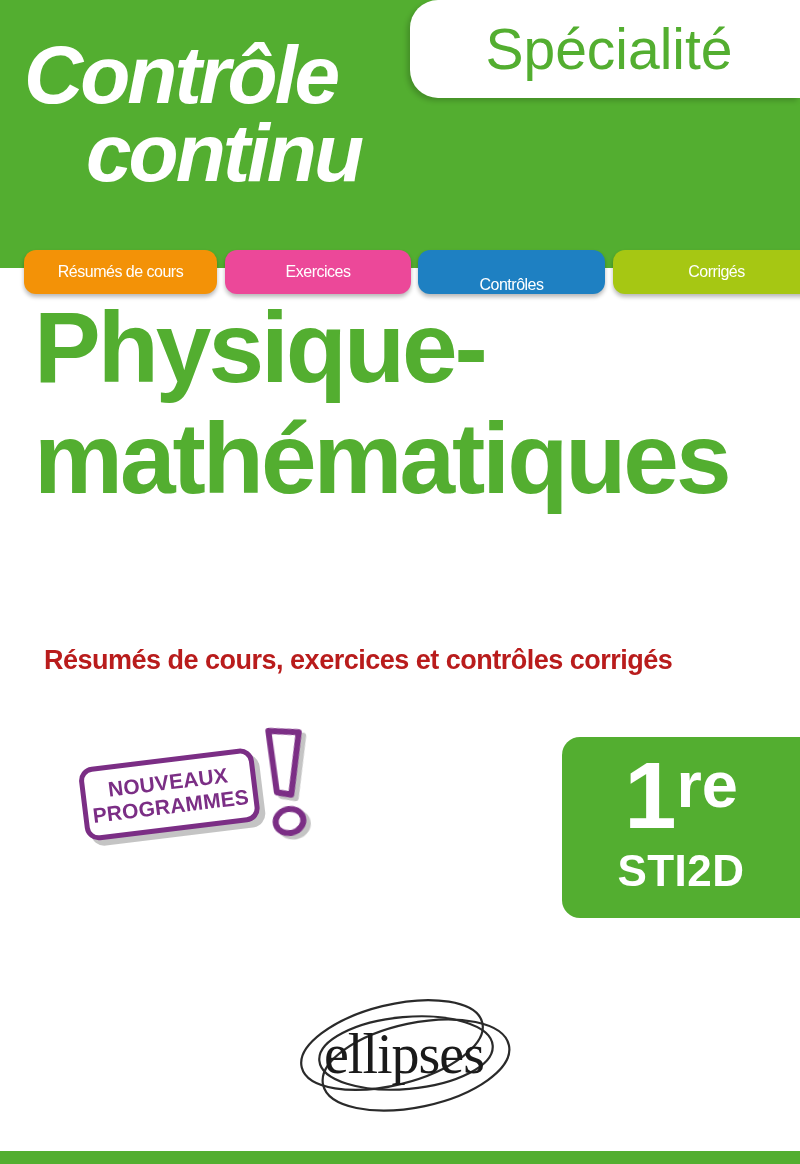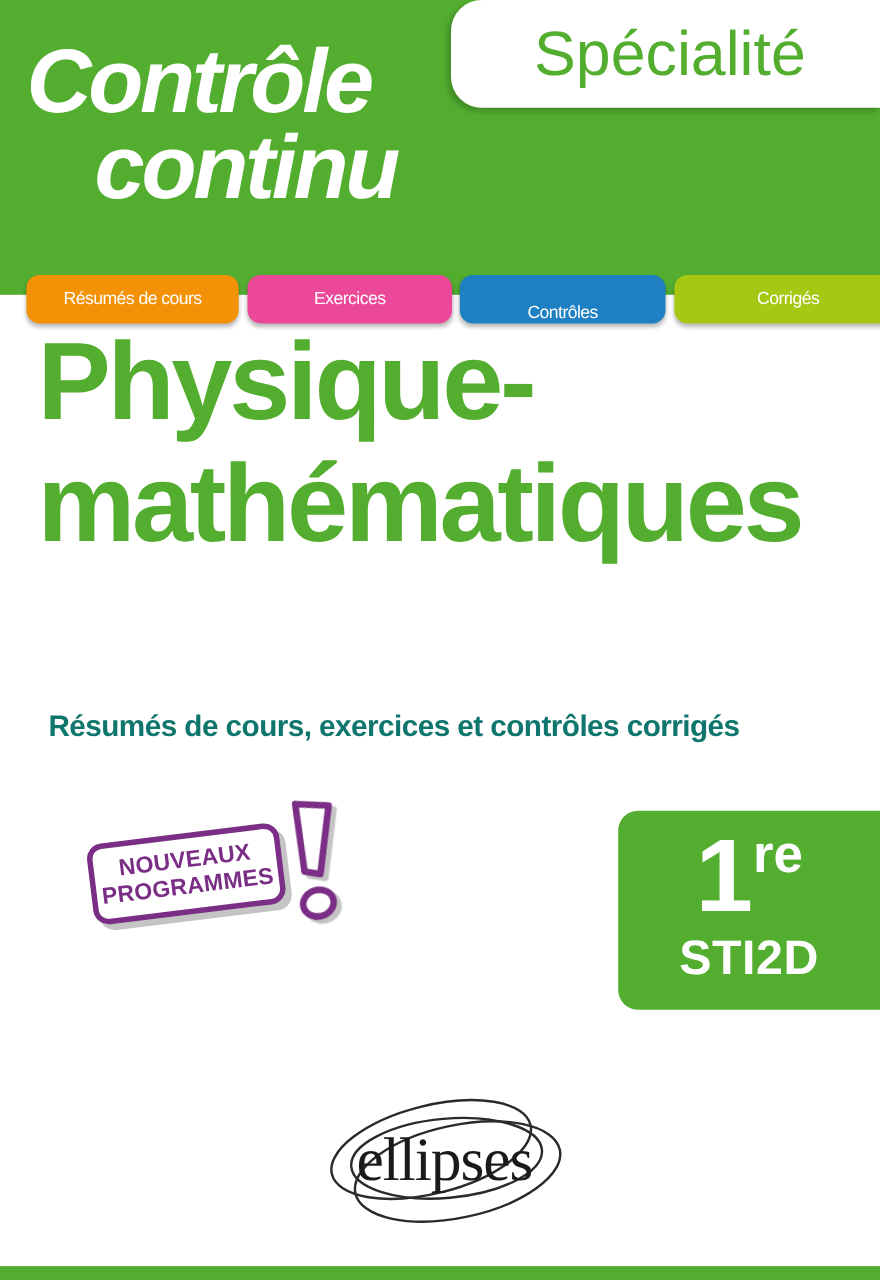--- a/index.html
+++ b/index.html
@@ -42,21 +42,21 @@
   
   .main-title {
     position: absolute; left: 34px; top: 292px;
     color: #53AE30; font-weight: 800;
     font-size: 100px; line-height: 111px; letter-spacing: -3px;
     white-space: nowrap;
   }
   .main-title span { display: block; }
   .subtitle {
     position: absolute; left: 44px; top: 645px;
-    color: #0f766e; font-weight: 700; font-size: 27px; letter-spacing: -0.5px;
+    color: #b91c1c; font-weight: 700; font-size: 27px; letter-spacing: -0.5px;
     white-space: nowrap;
     text-align: center;
   }
   
   .badge-group {
     position: absolute; left: 78px; top: 736px; width: 240px; height: 124px;
     transform: rotate(-7deg); transform-origin: 50% 50%;
   }
   .badge-box {
     position: absolute; left: 4px; top: 18px; width: 176px; height: 74px;
@@ -69,21 +69,21 @@
   .badge-mark { position: absolute; left: 186px; top: 0; }
   
   .level-box {
     position: absolute; left: 562px; top: 737px; width: 238px; height: 181px;
     background: #53AE30; border-radius: 18px 0 0 18px;
     display: flex; flex-direction: column; align-items: center; justify-content: center;
     color: #ffffff; font-weight: 800;
   }
   .grade-line { display: flex; align-items: flex-start; line-height: 0.9; }
   .grade-main { font-size: 94px; }
-  .grade-sup  { font-size: 48px; margin-top: 2px; }
+  .grade-sup  { font-size: 65px; margin-top: 2px; }
   .track { font-size: 44px; line-height: 60px; margin-top: 2px; letter-spacing: 0.5px; }
   
   .logo { position: absolute; left: 296px; top: 993px; }
   .logo text {
     font-family: "Liberation Serif", serif; font-size: 56px; letter-spacing: -1px;
   }
   
   .bottom-bar {
     position: absolute; left: 0; top: 1151px; width: 800px; height: 13px;
     background: #53AE30;

